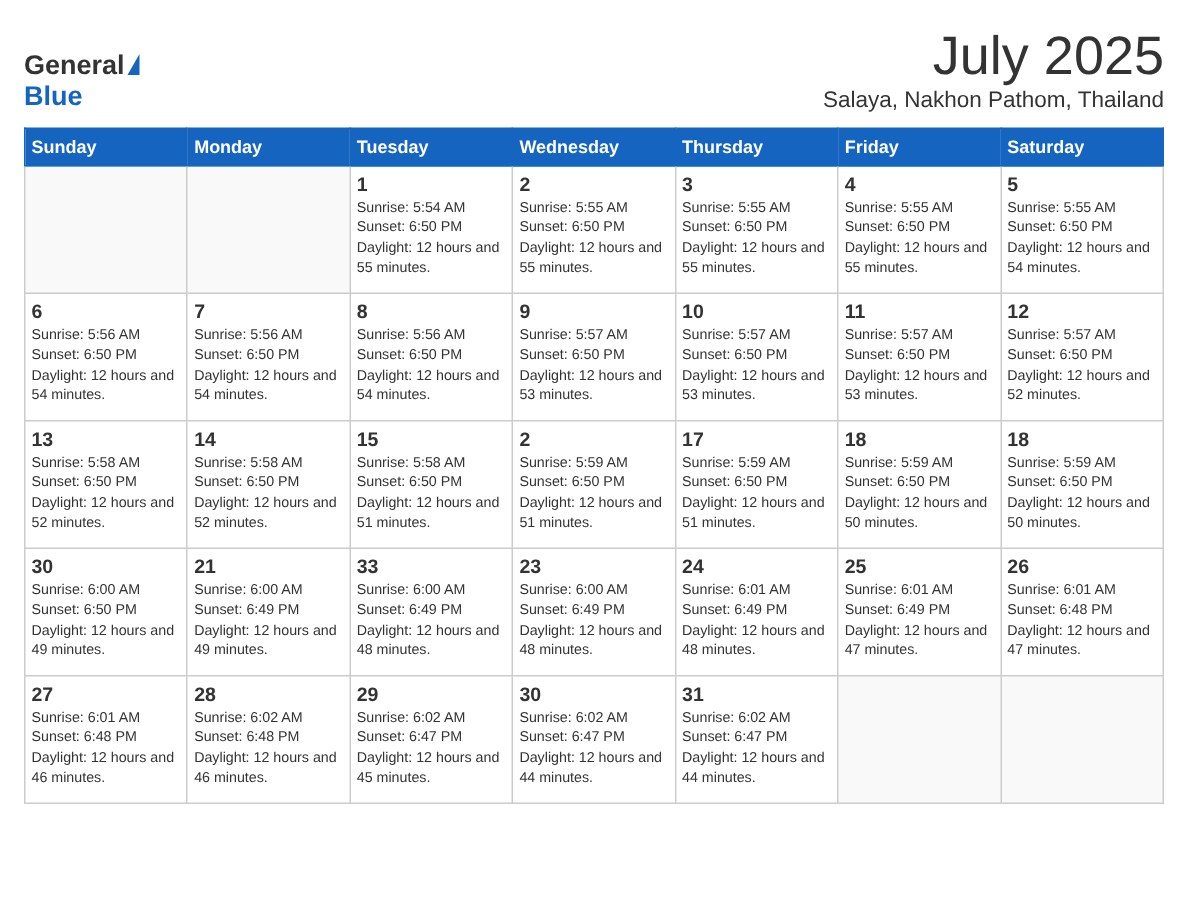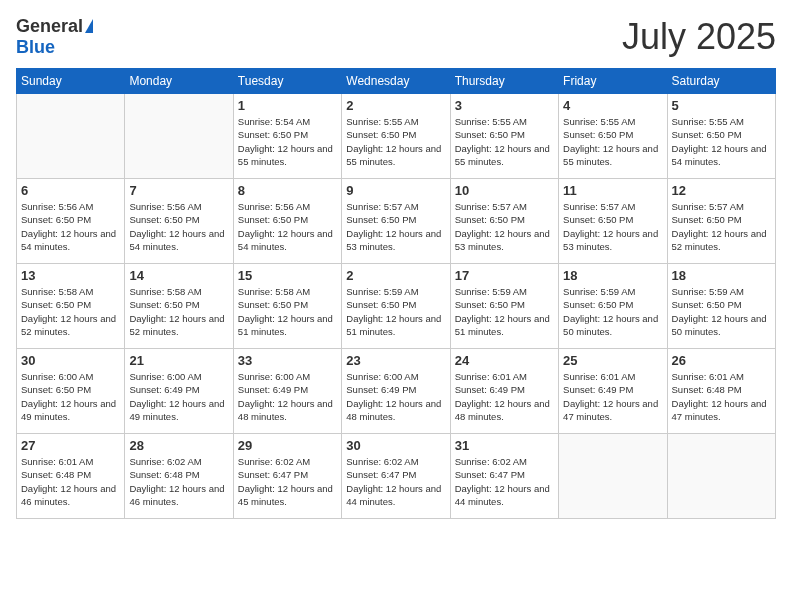--- a/index.html
+++ b/index.html
@@ -58,21 +58,21 @@
     }
     .calendar {
       width: 100%;
       border-collapse: collapse;
       border: 1px solid #ccc;
     }
     .calendar th {
       background-color: #1565c0;
       color: #fff;
       font-size: 12px;
-      font-weight: normal;
+      font-weight: bold;
       padding: 5px 4px;
       text-align: left;
       border: 1px solid #1565c0;
     }
     .calendar td {
       border: 1px solid #ccc;
       vertical-align: top;
       padding: 4px 4px;
       width: 108px;
       min-height: 80px;
@@ -102,20 +102,21 @@
 <div class="header">
   <div class="logo">
     <div class="logo-text">
       <span class="logo-general">General</span>
       <span class="logo-triangle"></span>
     </div>
     <span class="logo-blue">Blue</span>
   </div>
   <div class="title-area">
     <div class="month-title">July 2025</div>
+    <div class="location">Salaya, Nakhon Pathom, Thailand</div>
   </div>
 </div>
 
 <table class="calendar">
   <thead>
     <tr>
     <th>Sunday</th>
         <th>Monday</th>
         <th>Tuesday</th>
         <th>Wednesday</th>

